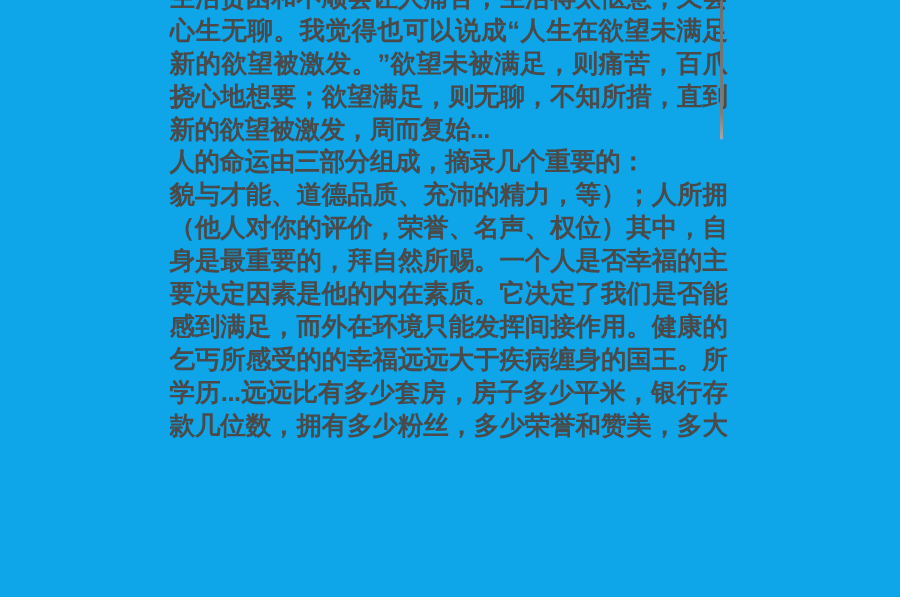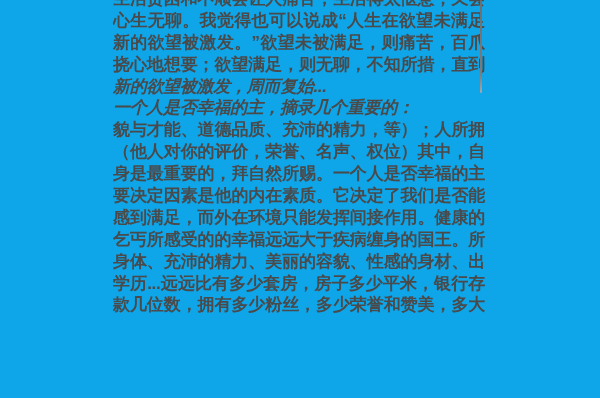--- a/index.html
+++ b/index.html
@@ -30,21 +30,20 @@
     overflow: hidden;
     white-space: nowrap;
     text-align: justify;
   }
   .line.full {
     text-align-last: justify;
   }
   .line.short {
     text-align: left;
     text-align-last: left;
-    font-style: italic;
   }
   .scroll-bar {
     position: absolute;
     left: 480px;
     top: 0;
     width: 2px;
     height: 93px;
     background: linear-gradient(to bottom, #6e6e6e 0%, #7c7c7c 80%, #a8a8a8 100%);
     border-radius: 1px;
   }
@@ -52,25 +51,24 @@
 </head>
 <body>
 
 <div class="screen">
   <div class="text-block">
     <div class="line full">生活贫困和不顺会让人痛苦，生活得太惬意，又会</div>
     <div class="line full">心生无聊。我觉得也可以说成“人生在欲望未满足</div>
     <div class="line full">新的欲望被激发。”欲望未被满足，则痛苦，百爪</div>
     <div class="line full">挠心地想要；欲望满足，则无聊，不知所措，直到</div>
     <div class="line short">新的欲望被激发，周而复始...</div>
-    <div class="line short">一个人是否幸福的主，摘录几个重要的：</div>
+    <div class="line short">人的命运由三部分组成，摘录几个重要的：</div>
     <div class="line full">貌与才能、道德品质、充沛的精力，等）；人所拥</div>
     <div class="line full">（他人对你的评价，荣誉、名声、权位）其中，自</div>
     <div class="line full">身是最重要的，拜自然所赐。一个人是否幸福的主</div>
     <div class="line full">要决定因素是他的内在素质。它决定了我们是否能</div>
     <div class="line full">感到满足，而外在环境只能发挥间接作用。健康的</div>
     <div class="line full">乞丐所感受的的幸福远远大于疾病缠身的国王。所</div>
-    <div class="line full">身体、充沛的精力、美丽的容貌、性感的身材、出</div>
     <div class="line full">学历...远远比有多少套房，房子多少平米，银行存</div>
     <div class="line full">款几位数，拥有多少粉丝，多少荣誉和赞美，多大</div>
   </div>
   <div class="scroll-bar"></div>
 </div>
 
 </body></html>

